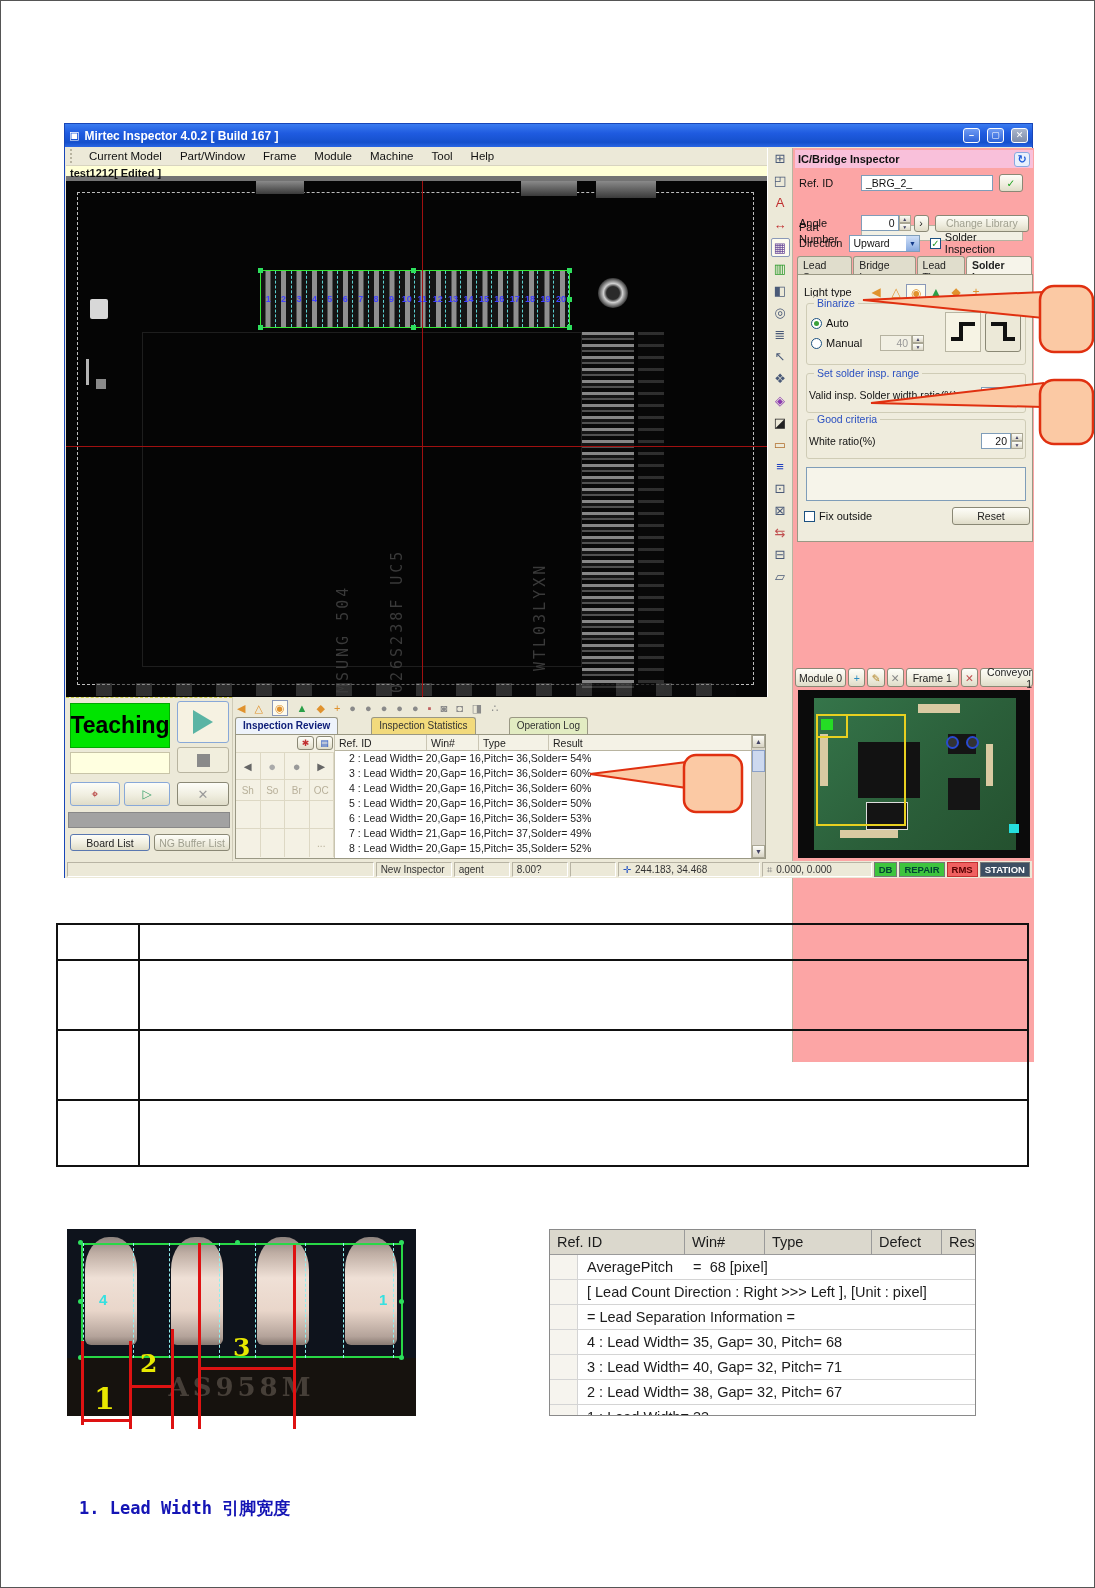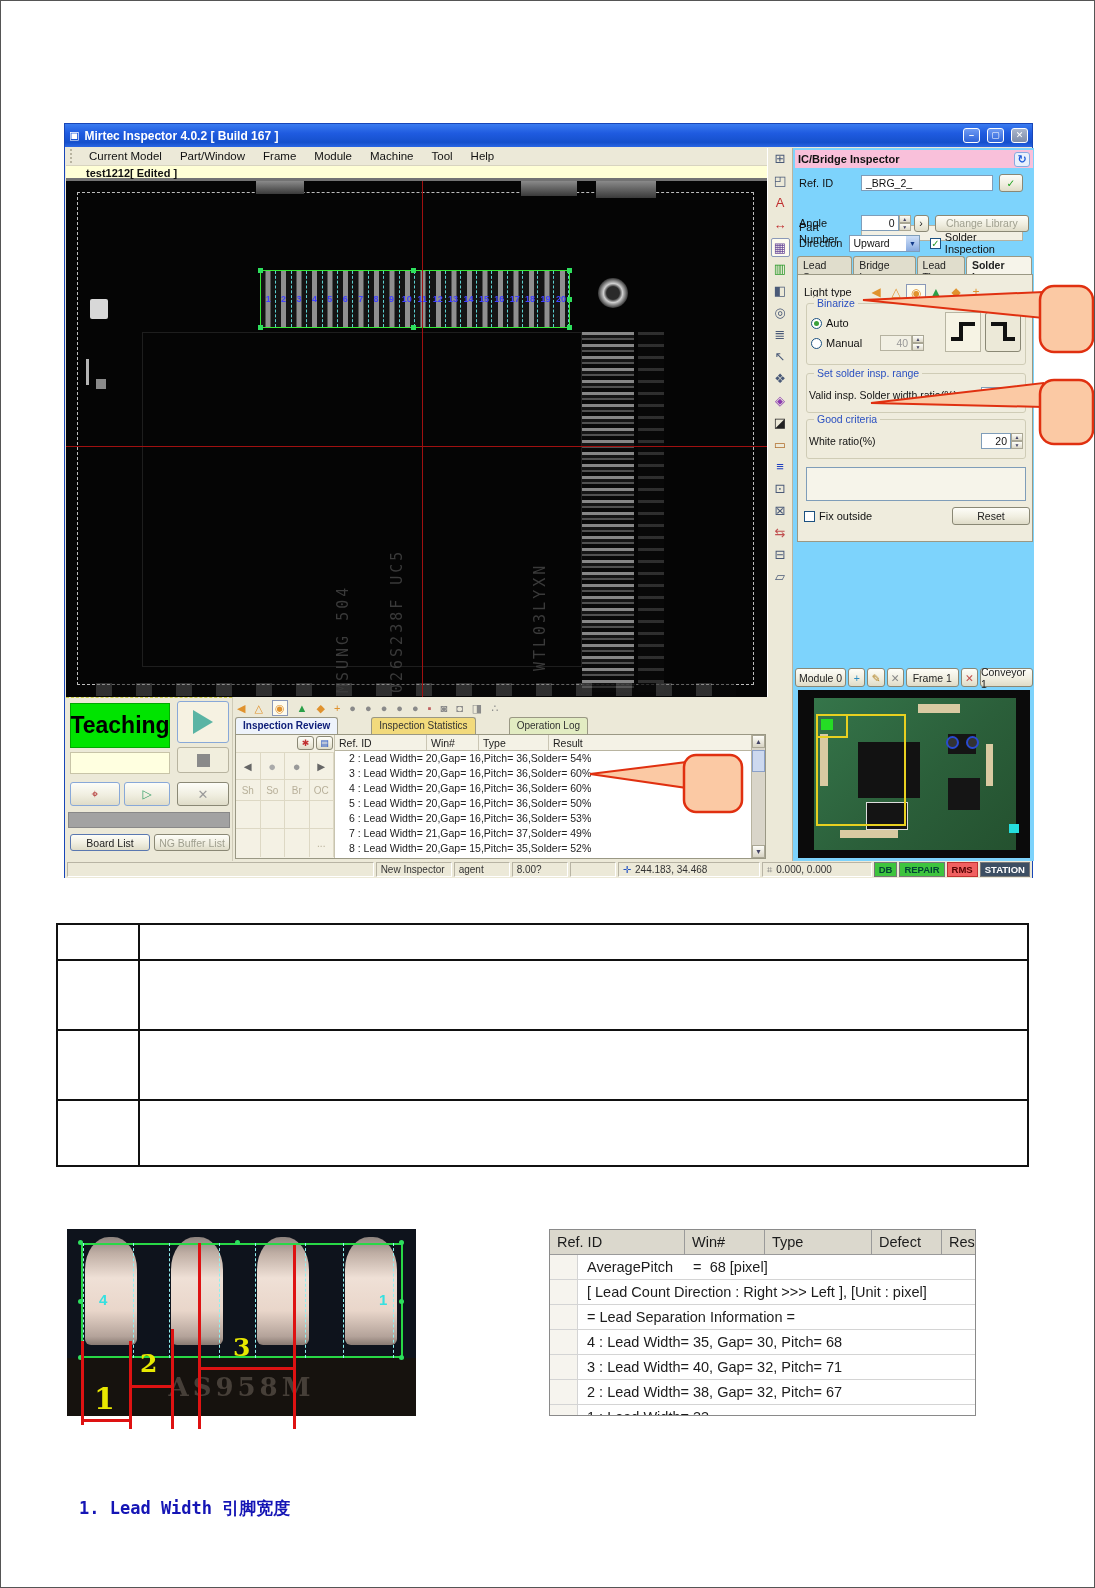--- a/index.html
+++ b/index.html
@@ -14,21 +14,21 @@
      background:linear-gradient(180deg,#3a7bf0 0%,#1f5be0 40%,#1550cc 80%,#2a66e4 100%);
      display:flex;align-items:center;color:#fff;font-size:12px;font-weight:bold;padding:0 4px;gap:5px;}
   .winbtn{width:17px;height:15px;border:1px solid #fff;border-radius:3px;margin-left:2px;
      background:linear-gradient(180deg,#6f9bf4,#2e63d8);color:#fff;font-size:9px;line-height:13px;text-align:center;}
   .winbtn.dim{background:linear-gradient(180deg,#aab6cc,#7e8ca8);}
   .menubar{position:absolute;left:1px;top:23px;width:966px;height:19px;background:#ece9d8;
      display:flex;align-items:center;font-size:11.5px;color:#111;gap:0;border-bottom:1px solid #d8d4c0;}
   .menugrip{width:6px;height:14px;border-left:2px dotted #b8b4a0;margin:0 4px;}
   .menu-item{padding:2px 9px;}
   .modelbar{position:absolute;left:1px;top:42px;width:701px;height:15px;background:#ffffd6;
-     font-size:11px;font-weight:bold;color:#111;padding-left:20px;line-height:15px;border-bottom:3px solid #737373;}
+     font-size:11px;font-weight:bold;color:#111;padding-left:4px;line-height:15px;border-bottom:5px solid #737373;}
   
   .camera{position:absolute;left:1px;top:57px;width:701px;height:516px;background:#050505;overflow:hidden;}
   .dashed-sel{position:absolute;left:11px;top:11px;width:677px;height:493px;border:1px dashed #bdbdbd;}
   .qfp{position:absolute;left:76px;top:151px;width:440px;height:335px;border:1px solid #1e1e1e;}
   .pins{position:absolute;left:516px;top:151px;width:52px;height:360px;
      background:repeating-linear-gradient(180deg,#9d9d9d 0 3px,#181818 3px 6px,#5f5f5f 6px 8px,#0a0a0a 8px 12px);
      opacity:.85;}
   .pins2{position:absolute;left:572px;top:151px;width:26px;height:360px;
      background:repeating-linear-gradient(180deg,#4a4a4a 0 3px,#0a0a0a 3px 12px);opacity:.6;}
   .chip-vtext{position:absolute;writing-mode:vertical-rl;transform:rotate(180deg);
@@ -44,21 +44,21 @@
   .handle{position:absolute;width:5px;height:5px;background:#2ee05e;}
   .topblob{position:absolute;top:0;background:linear-gradient(180deg,#8a8a8a,#3a3a3a);}
   .padrow{position:absolute;left:30px;top:502px;width:640px;height:13px;opacity:.5;
      background:repeating-linear-gradient(90deg,#5a5a5a 0 16px,#0a0a0a 16px 40px);}
   
   .side-toolbar{position:absolute;left:702px;top:24px;width:25px;height:549px;background:#ece9d8;
      border-left:1px solid #fff;display:flex;flex-direction:column;align-items:center;padding-top:2px;gap:3px;}
   .st-icon{width:19px;height:19px;font-size:13px;line-height:18px;text-align:center;color:#4a5a78;}
   .st-icon.sel{border:1px solid #8a98b8;background:#fdfbef;border-radius:2px;color:#6a4a9a;}
   
-  .rpanel{position:absolute;left:727px;top:24px;width:242px;height:713px;background:#7dd3fc;border-left:1px solid #b8b4a0;}
+  .rpanel{position:absolute;left:727px;top:24px;width:242px;height:914px;background:#fca5a5;border-left:1px solid #b8b4a0;}
   .rp-header{position:absolute;left:2px;top:2px;width:238px;height:18px;background:#f9c0da;
      display:flex;align-items:center;font-size:11px;font-weight:bold;color:#111;padding:0 3px;}
   .refresh-btn{margin-left:auto;width:16px;height:15px;background:#e8f0fc;border:1px solid #88a8e0;
      border-radius:3px;color:#1a58d8;font-size:11px;line-height:13px;text-align:center;}
   .rp-row{position:absolute;left:6px;width:230px;height:18px;display:flex;align-items:center;font-size:11px;color:#111;}
   .sunken{background:#fff;border:1px solid #7f9db9;}
   .btn{background:linear-gradient(180deg,#fdfdf8,#f0eee0 55%,#dfdcc8);border:1px solid #8a8875;
      border-radius:3px;font-size:10.5px;display:flex;align-items:center;justify-content:center;color:#222;}
   .btn.dim{color:#a0a090;}
   .spin{display:flex;}
@@ -389,21 +389,21 @@
         </div>
       </div>
 
       <div class="modbar">
         <div class="btn" style="width:54px;">Module 0</div>
         <div class="btn" style="width:18px;color:#2a8ac0;">+</div>
         <div class="btn" style="width:18px;color:#b08020;">✎</div>
         <div class="btn" style="width:18px;color:#888;">✕</div>
         <div class="btn" style="width:56px;">Frame 1</div>
         <div class="btn" style="width:18px;color:#c05050;">✕</div>
-        <div class="btn" style="width:56px;">Conveyor 1</div>
+        <div class="btn" style="width:56px;text-align:right;">Conveyor 1</div>
       </div>
 
       <div class="pcbthumb">
         <div class="abs" style="left:16px;top:8px;width:202px;height:152px;background:linear-gradient(135deg,#35754a 0%,#2b5f3a 55%,#24512f 100%);"></div>
         <div class="abs" style="left:60px;top:52px;width:62px;height:56px;background:#121212;"></div>
         <div class="abs" style="left:150px;top:88px;width:32px;height:32px;background:#151515;"></div>
         <div class="abs" style="left:150px;top:44px;width:28px;height:20px;background:#151515;"></div>
         <div class="abs" style="left:68px;top:112px;width:42px;height:28px;background:#141414;border:1px solid #ddd;"></div>
         <div class="abs" style="left:120px;top:14px;width:42px;height:9px;background:#d9caa2;"></div>
         <div class="abs" style="left:22px;top:44px;width:8px;height:52px;background:#d9caa2;"></div>

